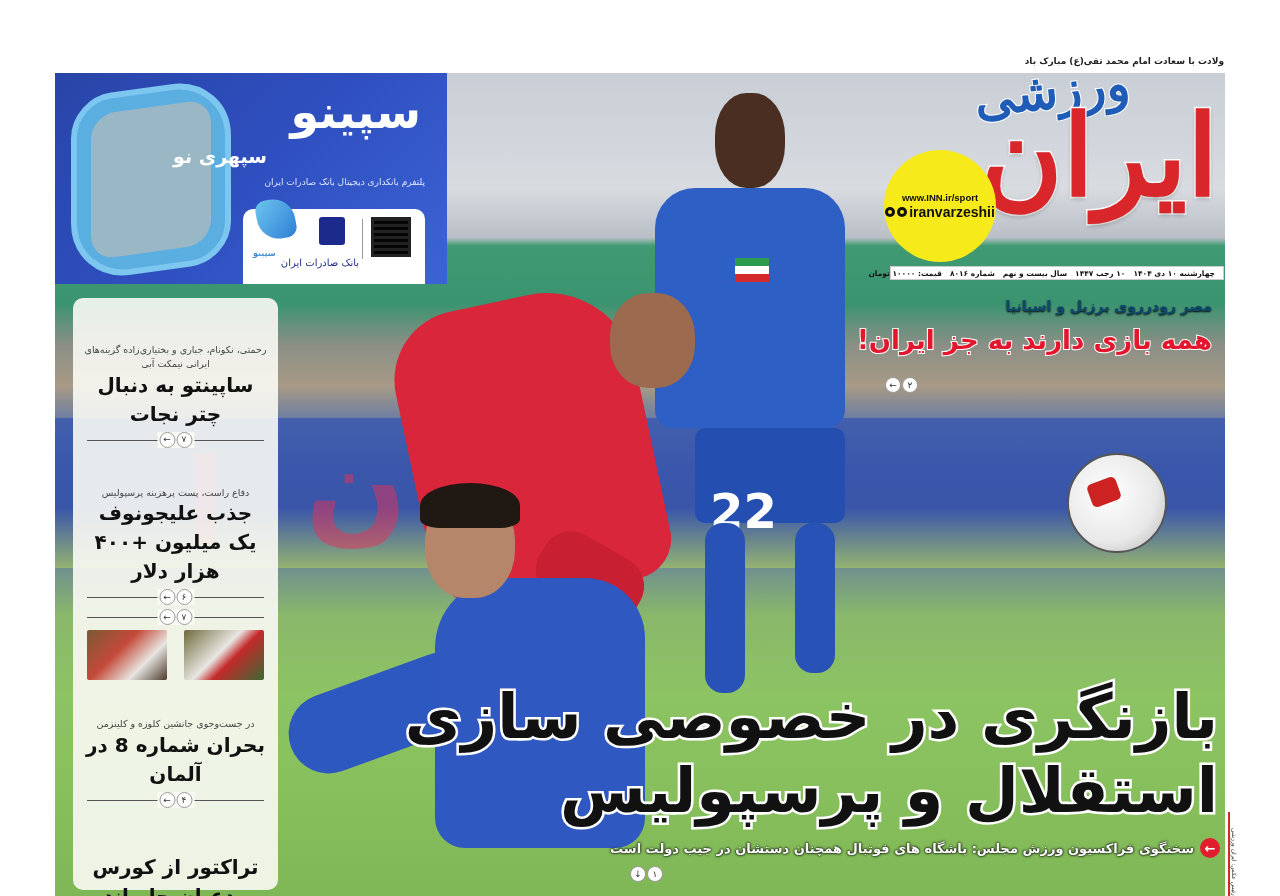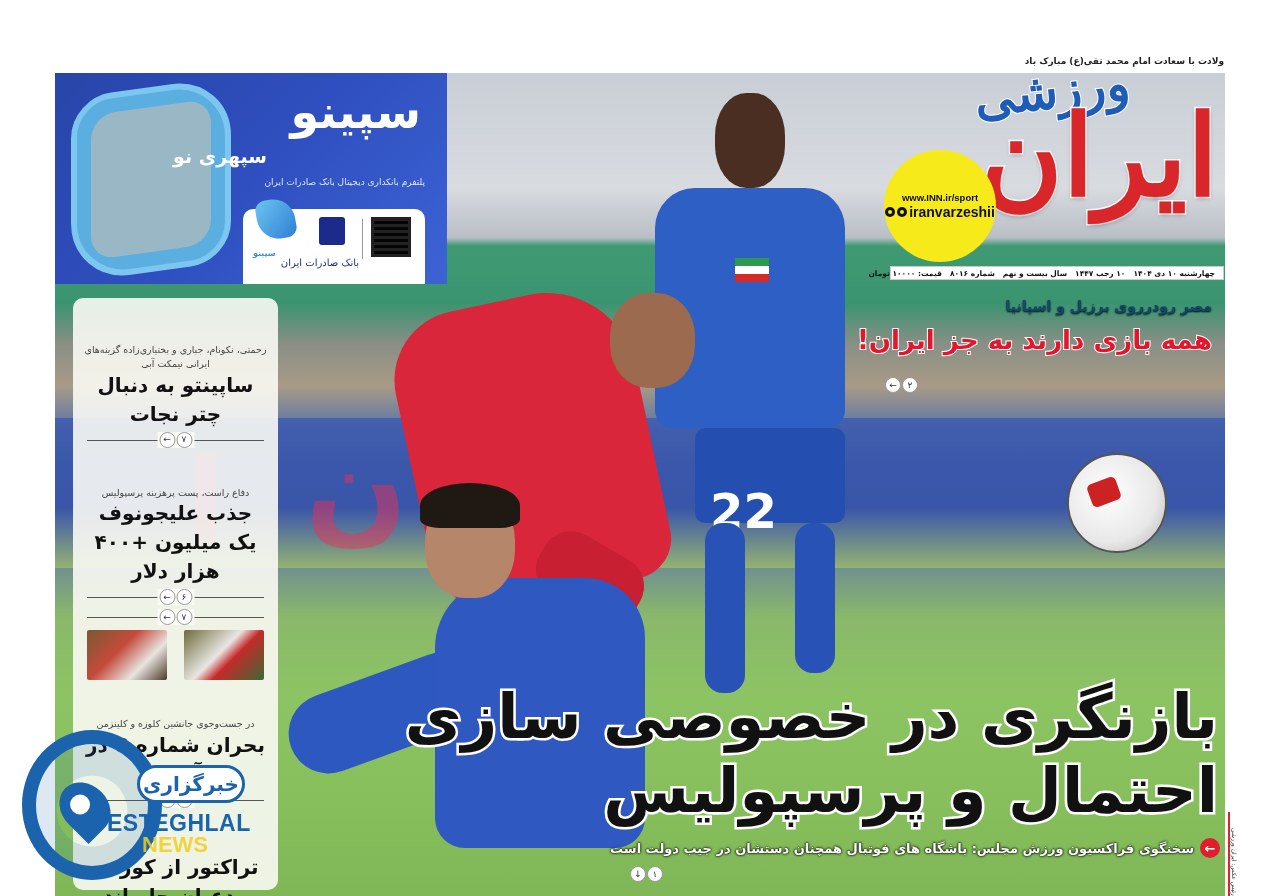--- a/index.html
+++ b/index.html
@@ -232,21 +232,21 @@
 
   <div class="kicker-right">مصر رودرروی برزیل و اسپانیا</div>
   <div class="headline-right">همه بازی دارند به جز ایران!</div>
   <div class="page-ref ref-right">
     <span class="arrow">←</span>
     <span class="num">۲</span>
   </div>
 
   <div class="main-headline">
     <div>بازنگری در خصوصی سازی</div>
-    <div>احتمال و پرسپولیس</div>
+    <div>استقلال و پرسپولیس</div>
   </div>
   <div class="sub-line">
     <span class="red-arrow">←</span>
     <span>سخنگوی فراکسیون ورزش مجلس: باشگاه های فوتبال همچنان دستشان در جیب دولت است</span>
   </div>
   <div class="page-ref ref-main">
     <span class="arrow">↓</span>
     <span class="num">۱</span>
   </div>
   <div class="credit">رئیس عکس: ایران ورزشی</div>
@@ -300,21 +300,14 @@
       <div class="sb-title">تراکتور از کورس مدعیان جا ماند</div>
     </div>
     <div style="display:flex; justify-content:center; margin-top:2px;">
       <span class="page-ref">
         <span class="arrow">↓</span>
         <span class="num">۱</span>
       </span>
     </div>
   </div>
 
-  <div class="watermark">
-    <div class="wm-globe"></div>
-    <div class="wm-pin"></div>
-    <div class="wm-badge">خبرگزاری</div>
-    <div class="wm-text">ESTEGHLAL</div>
-    <div class="wm-news">NEWS</div>
-  </div>
 
 </div>
 
 </body></html>

